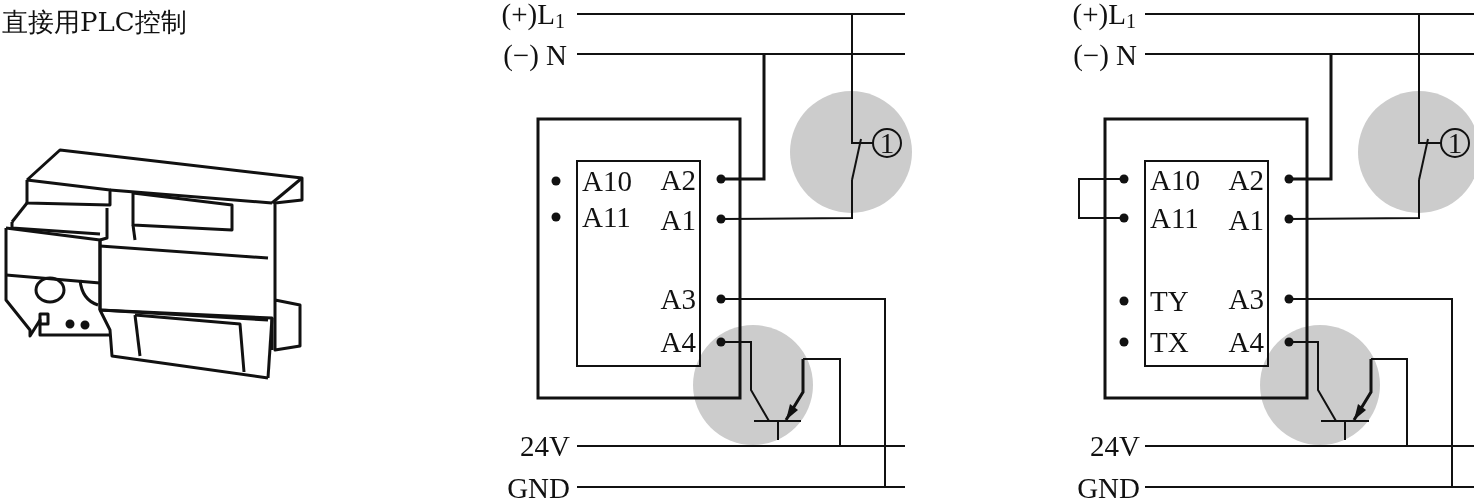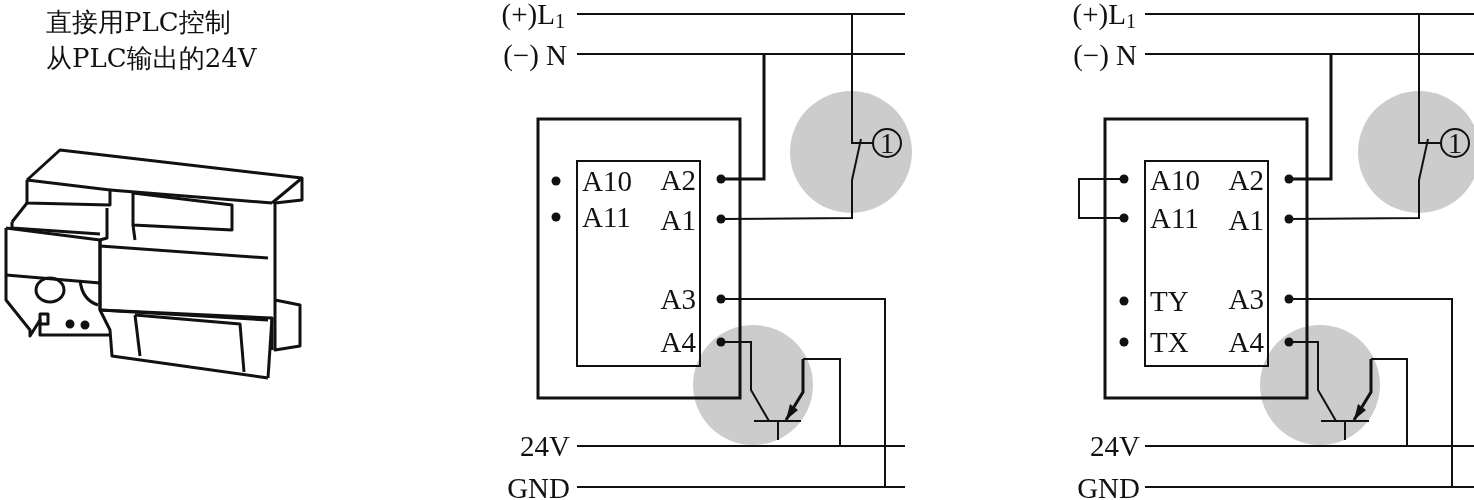--- a/index.html
+++ b/index.html
@@ -1,31 +1,30 @@
 <!DOCTYPE html>
 <html><head>
 <meta charset="utf-8">
 <style>
   html, body { margin: 0; padding: 0; background: #ffffff; }
   body { width: 1474px; height: 500px; position: relative; overflow: hidden; font-family: "DejaVu Serif", "Liberation Serif", serif; }
-  .caption { position: absolute; left: 2px; top: 4px; font-family: "DejaVu Serif", "Liberation Serif", serif; font-size: 26px; line-height: 36px; color: #111; margin-left: 44px; }
+  .caption { position: absolute; left: 2px; top: 4px; font-family: "DejaVu Serif", "Liberation Serif", serif; font-size: 26px; line-height: 36px; color: #111; }
   .caption div { white-space: nowrap; }
   svg { position: absolute; left: 0; top: 0; }
   .lbl { font-family: "Liberation Serif", "DejaVu Serif", serif; font-size: 29px; fill: #111; }
   .wire { stroke: #111; stroke-width: 2; fill: none; }
   .thick { stroke: #111; stroke-width: 3; fill: none; }
   .shade { fill: #cccccc; }
   .dot { fill: #111; }
 </style>
 </head>
 <body>
 
 <div class="caption">
   <div>直接用PLC控制</div>
-  <div>从PLC输出的24V</div>
 </div>
 
 <svg width="1474" height="500" viewBox="0 0 1474 500">
 
   <g class="thick" stroke-linejoin="round">
     <path d="M27,180 L60,150 L302,178 L302,200 L275,203 L275,350 L300,346 L300,305 L275,300"></path>
     <path d="M27,180 L27,203 L110,205 L110,190 L27,180"></path>
     <path d="M302,178 L272,203"></path>
     <path d="M110,190 L272,203"></path>
     <path d="M133,193 L133,225 L232,230 L232,205 L133,193"></path>

